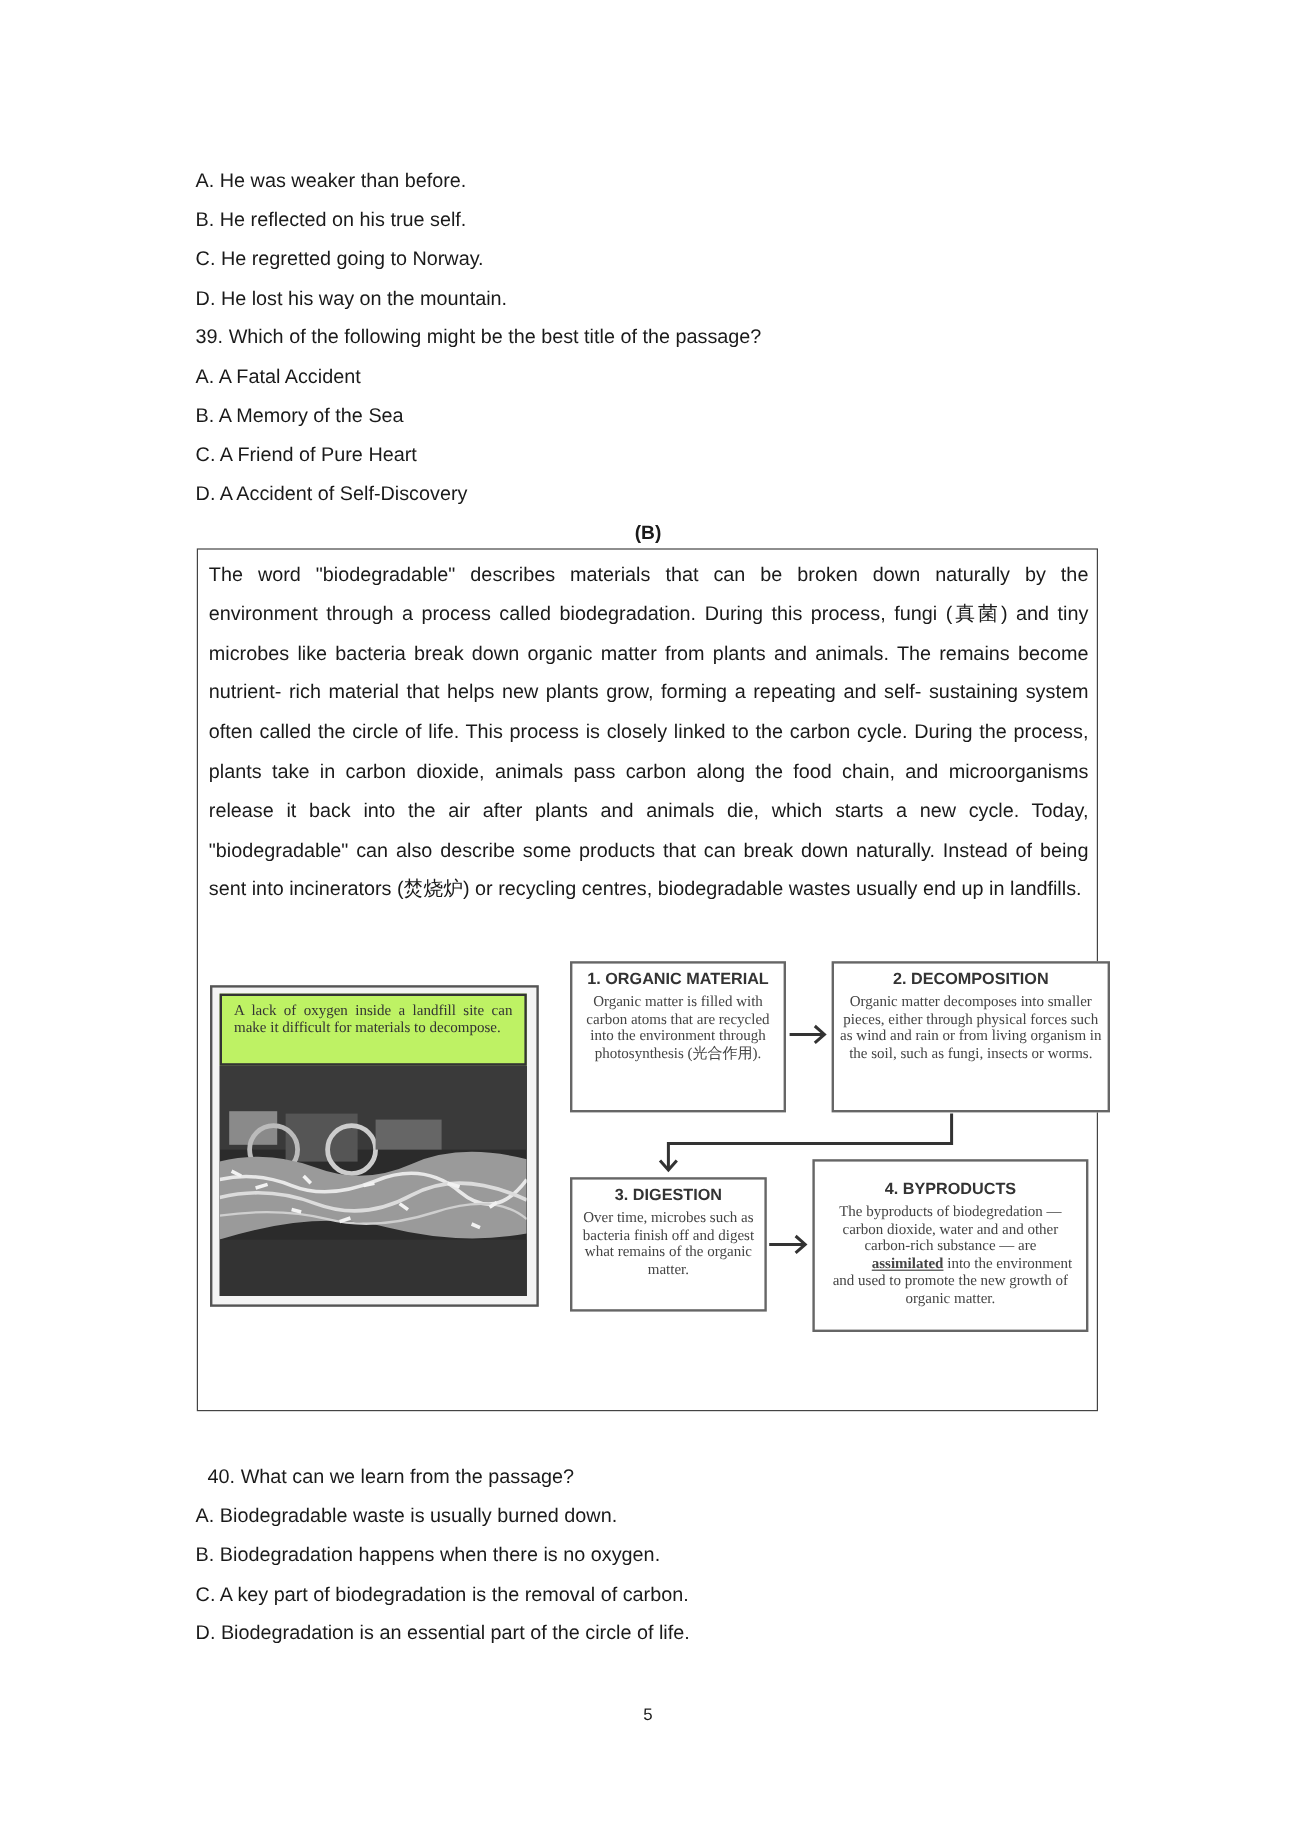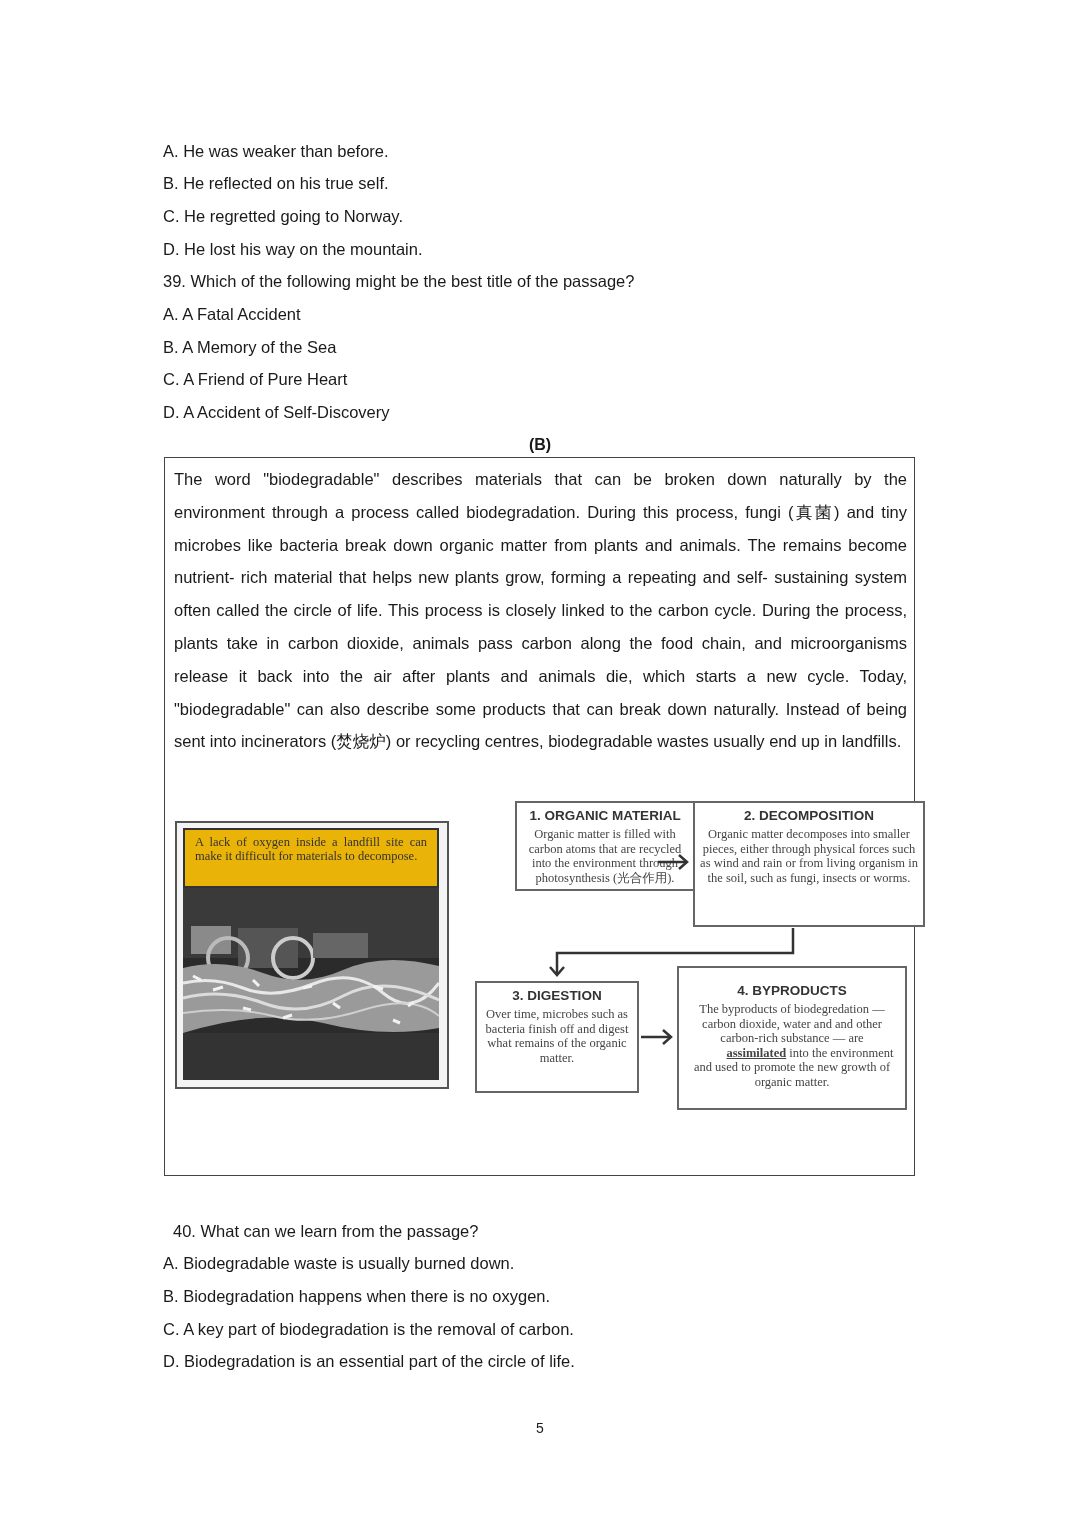--- a/index.html
+++ b/index.html
@@ -17,21 +17,21 @@
     position: absolute; left: 9px; top: 5px; width: 733px;
     font-size: 16.5px; line-height: 32.8px; text-align: justify;
   }
   .figure { position: absolute; left: 0; top: 330px; width: 749px; height: 330px; }
   .photo-card {
     position: absolute; left: 10px; top: 33px; width: 274px; height: 268px;
     border: 2px solid #555; box-sizing: border-box; background: #f4f4f4;
   }
   .photo-caption {
     position: absolute; left: 6px; top: 5px; width: 256px; height: 60px;
-    border: 2px solid #333; box-sizing: border-box; background: #eab308;
+    border: 2px solid #333; box-sizing: border-box; background: #bef264;
     font-family: "Liberation Serif", "DejaVu Serif", serif; font-size: 12.5px; line-height: 14px;
     padding: 5px 10px; color: #333; text-align: justify;
   }
   .photo-img {
     position: absolute; left: 6px; top: 65px; width: 256px; height: 192px;
     background: #2a2a2a; overflow: hidden;
   }
   .flow-box {
     position: absolute; border: 2px solid #666; box-sizing: border-box; background: #fff;
     font-family: "Liberation Serif", "DejaVu Serif", serif; text-align: center; color: #444;
@@ -76,21 +76,21 @@
           <path d="M0,80 Q40,70 80,85 T160,82 T256,78 L256,140 Q200,150 140,135 T0,145 Z" fill="#9a9a9a"></path>
           <path d="M0,95 Q30,88 60,100 T130,96 T200,105 T256,95" stroke="#e8e8e8" stroke-width="3" fill="none"></path>
           <path d="M0,110 Q40,100 80,115 T160,108 T256,112" stroke="#dcdcdc" stroke-width="3" fill="none"></path>
           <path d="M0,125 Q50,118 90,128 T180,122 T256,128" stroke="#cfcfcf" stroke-width="2" fill="none"></path>
           <path d="M10,88 l8,4 M30,102 l10,-3 M70,92 l6,6 M120,100 l9,-2 M150,115 l7,5 M190,98 l10,3 M225,118 l6,-4 M60,120 l8,2 M100,130 l9,-3 M210,132 l7,3" stroke="#f2f2f2" stroke-width="3"></path>
           <rect x="0" y="145" width="256" height="47" fill="#333"></rect>
         </svg>
       </div>
     </div>
 
-    <div class="flow-box" style="left:310px; top:13px; width:180px; height:90px;margin-left:40px;">
+    <div class="flow-box" style="left:310px; top:13px; width:180px; height:126px;">
       <div class="flow-title">1. ORGANIC MATERIAL</div>
       <div class="flow-body">Organic matter is filled with carbon atoms that are recycled into the environment through photosynthesis (光合作用).</div>
     </div>
     <div class="flow-box" style="left:528px; top:13px; width:232px; height:126px;">
       <div class="flow-title">2. DECOMPOSITION</div>
       <div class="flow-body">Organic matter decomposes into smaller pieces, either through physical forces such as wind and rain or from living organism in the soil, such as fungi, insects or worms.</div>
     </div>
     <div class="flow-box" style="left:310px; top:193px; width:164px; height:112px;">
       <div class="flow-title">3. DIGESTION</div>
       <div class="flow-body">Over time, microbes such as bacteria finish off and digest what remains of the organic matter.</div>

